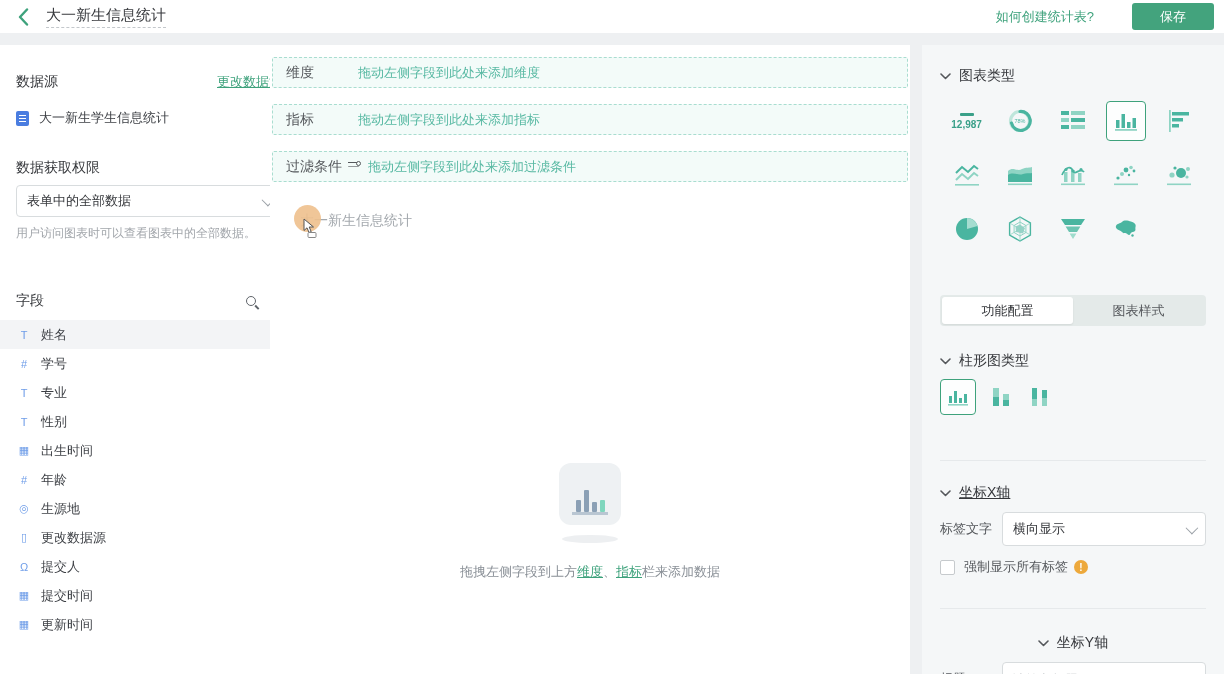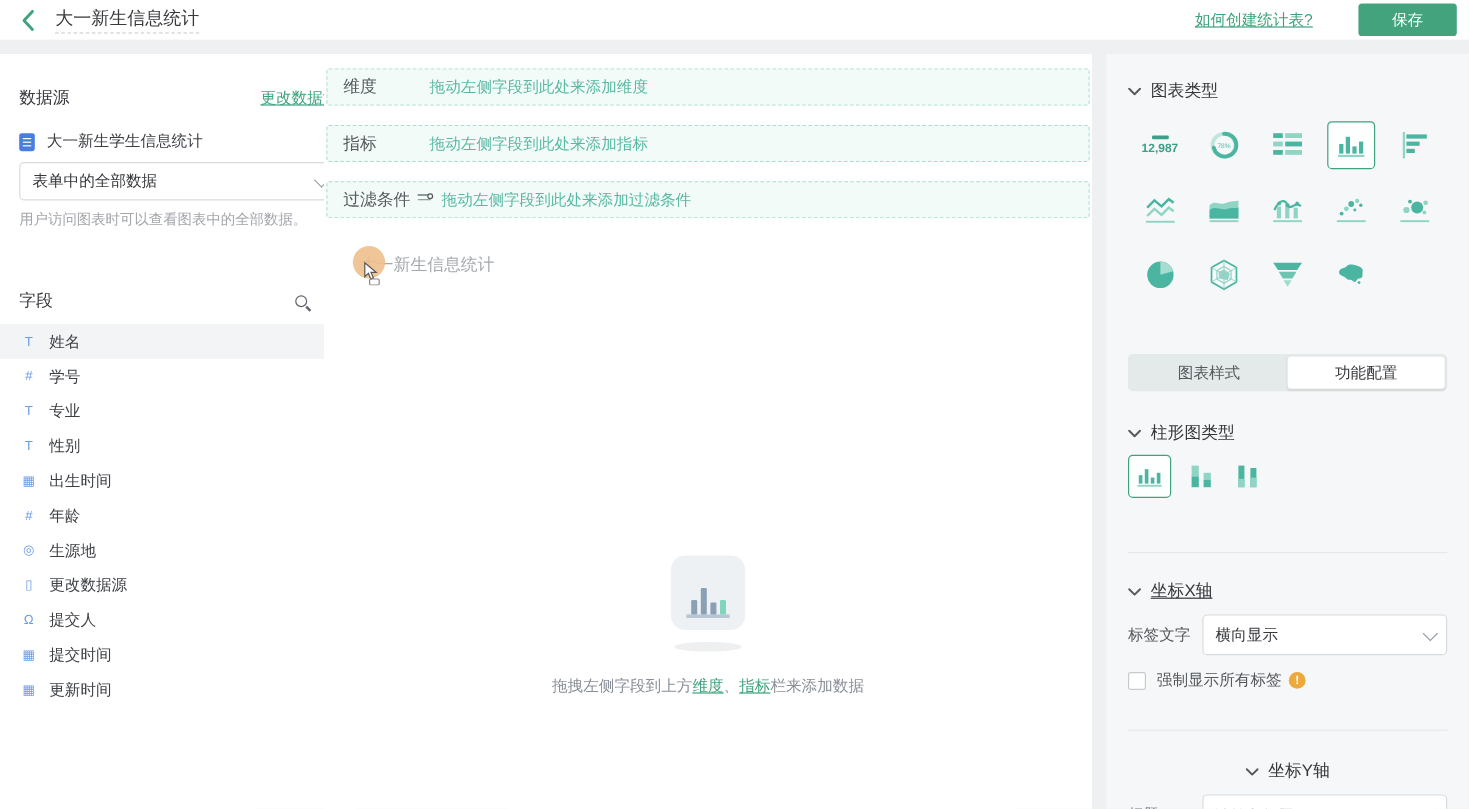--- a/index.html
+++ b/index.html
@@ -6,21 +6,21 @@
   html,body { width:1224px; height:674px; overflow:hidden; background:#eef0f2;
     font-family:"Liberation Sans","DejaVu Sans",sans-serif; color:#333; }
 
   
   .topbar { position:absolute; top:0; left:0; width:1224px; height:33px; background:#fff;
     display:flex; align-items:center; padding:0 10px; }
   .back-btn { display:flex; align-items:center; justify-content:center; width:26px; height:26px; cursor:pointer; }
   .page-title { margin-left:10px; font-size:15px; color:#37393d; padding-bottom:2px;
     border-bottom:1px dashed #c3c7cb; }
   .topbar-spacer { flex:1; }
-  .help-link { font-size:13px; color:#3ea27c; text-decoration:underline; margin-right:38px; cursor:pointer; }
+  .help-link { font-size:13px; color:#3ea27c; margin-right:38px; cursor:pointer; }
   .save-btn { width:82px; height:27px; background:#43a37d; color:#fff; border:none; border-radius:3px;
     font-size:13px; cursor:pointer; font-family:inherit; }
 
   
   .panel { position:absolute; top:45px; bottom:0; background:#fff; }
   .sidebar { left:0; width:298px; padding:28px 16px 0 16px; }
   .canvas  { left:270px; width:640px; }
   .rightpanel { left:922px; width:302px; background:#f5f7f8; padding:0 18px; overflow:hidden; }
 
   
@@ -130,20 +130,21 @@
 
 <div class="panel sidebar">
   <div class="ds-row">
     <span class="ds-label">数据源</span>
     <a class="green-link">更改数据源</a>
   </div>
   <div class="ds-item">
     <span class="doc-icon"></span>
     <span class="ds-name">大一新生学生信息统计</span>
   </div>
+  <div class="perm-label">数据获取权限</div>
   <div class="select-box">
     <span class="sel-val">表单中的全部数据</span>
     <span class="chev-down"></span>
   </div>
   <div class="perm-hint">用户访问图表时可以查看图表中的全部数据。</div>
   <div class="fields-header">
     <span class="fields-label">字段</span>
     <span class="search-icon"></span>
     <span class="plus-icon">+</span>
   </div>
@@ -370,22 +371,22 @@
     </div>
     <div class="chart-icon">
       <svg width="28" height="22" viewBox="0 0 28 22">
         <path d="M4,8 C5,5 8,6 10,4 C12,1.5 16,2.5 19,3.5 C22,4.5 24.5,6 23.5,9 C23,10.5 24,11.5 23,13 C21.5,14.5 19.5,13.5 18.5,15.5 C17.5,17.8 16,17 15,15.8 C14,14.6 11.5,16 10,14 C8.8,12.3 5.5,12 4.5,10.5 C3.8,9.6 3.7,8.8 4,8 Z" fill="#4ab5a0"></path>
         <circle cx="20.5" cy="17.5" r="1.2" fill="#4ab5a0"></circle>
       </svg>
     </div>
   </div>
 
   <div class="tabs">
+    <div class="tab active">功能配置</div>
     <div class="tab">图表样式</div>
-    <div class="tab active">功能配置</div>
   </div>
 
   <div class="section-header sh-2">
     <svg width="11" height="7" viewBox="0 0 11 7">
         <polyline points="1,1 5.5,5.5 10,1" fill="none" stroke="#55585c" stroke-width="1.6" stroke-linecap="round" stroke-linejoin="round"></polyline>
       </svg>
     <span>柱形图类型</span>
   </div>
 
   <div class="subtype-row">

